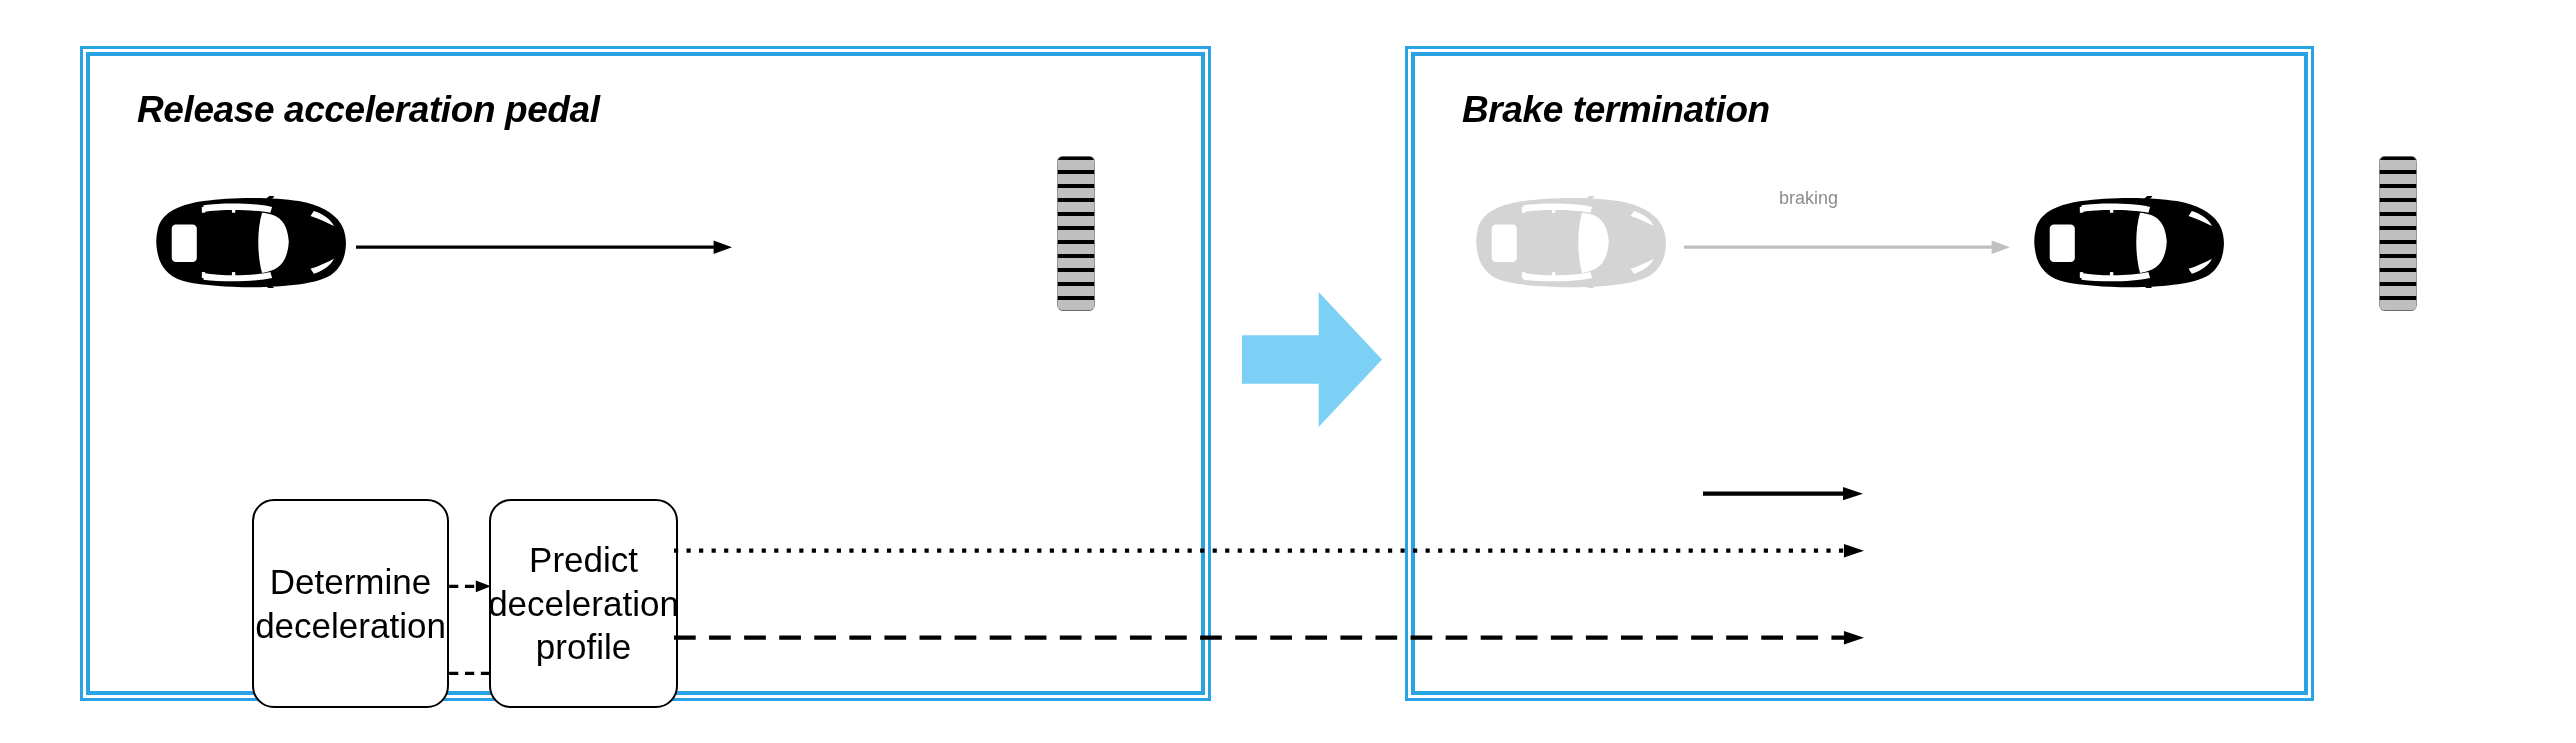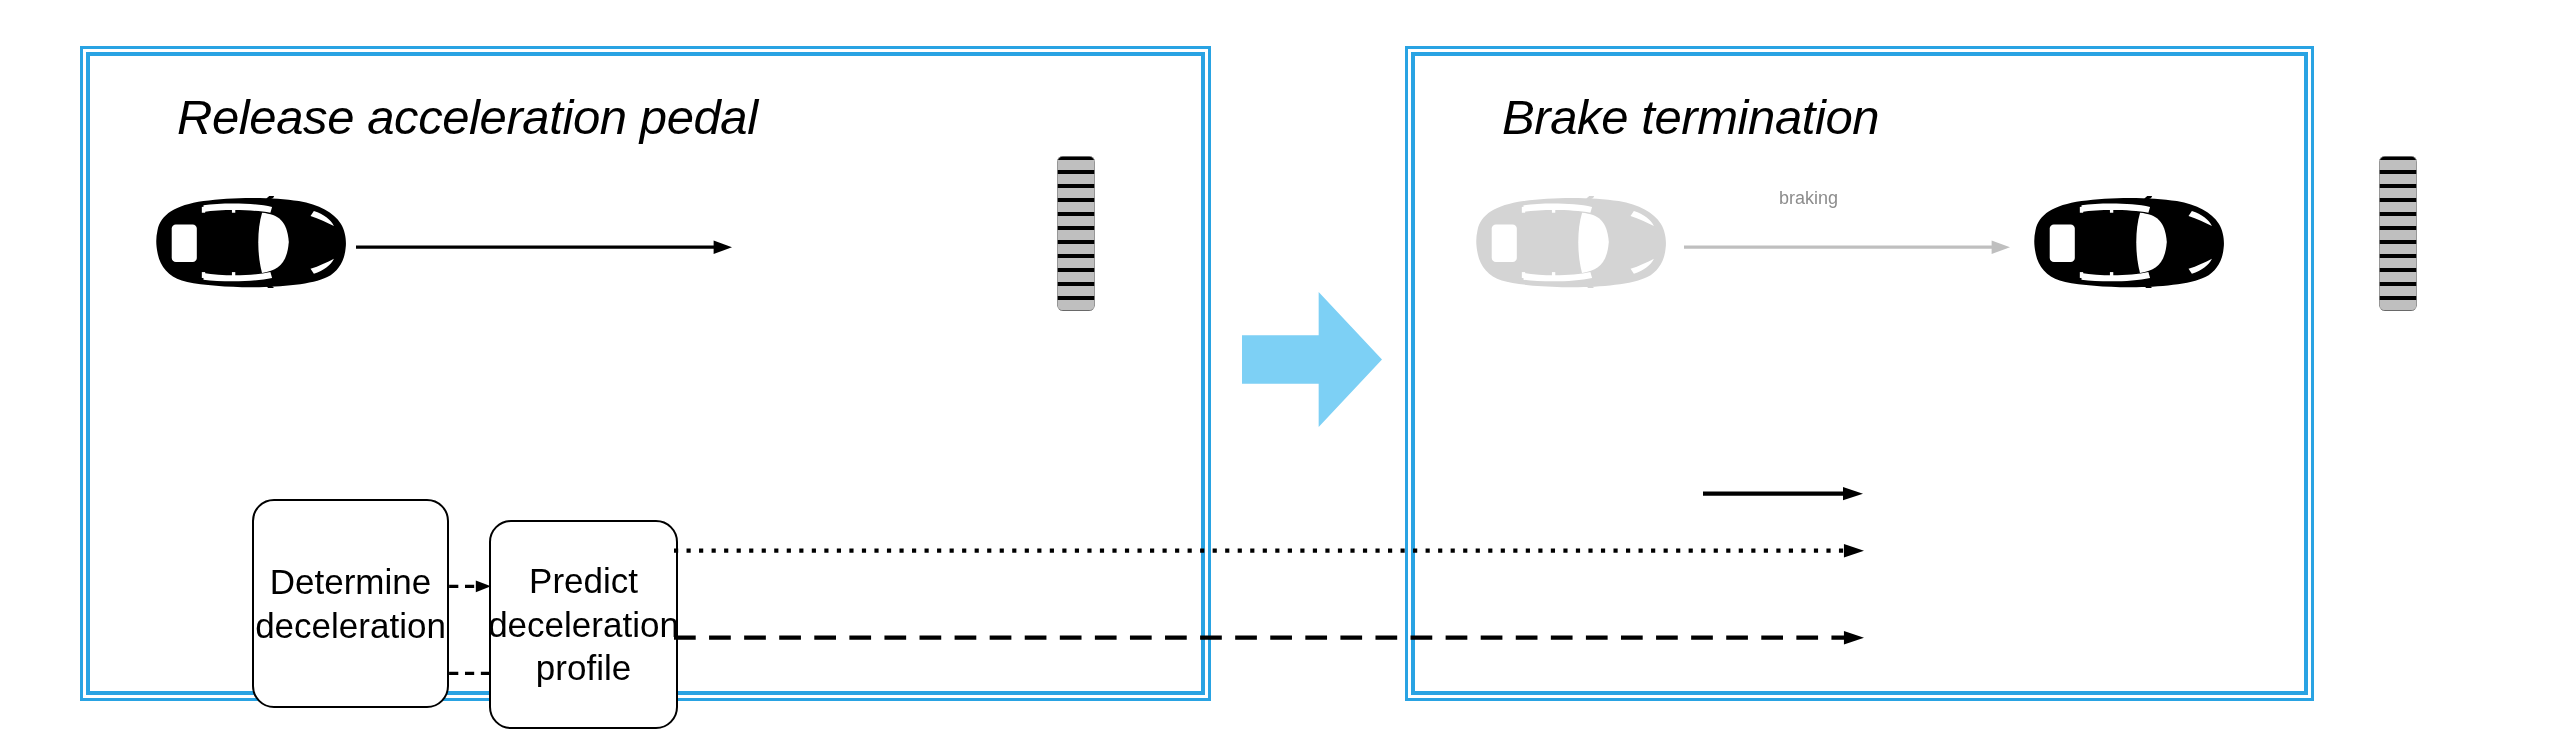--- a/index.html
+++ b/index.html
@@ -29,26 +29,25 @@
     outline: 3.3px solid #29A3E3;
     outline-offset: 3.3px;
     box-sizing: border-box;
   }
   #panel-left  { left: 86px; top: 52px; width: 1119px; height: 643px; }
   #panel-right { left: 1411px; top: 52px; width: 897px; height: 643px; }
 
   .panel-title {
     position: absolute;
     font-style: italic;
-    font-weight: normal;
-    font-size: 49px;
+    font-weight: bold;
+    font-size: 37px;
     color: #000000;
     white-space: nowrap;
     letter-spacing: -0.4px;
-    margin-left: 40px;
   }
   #title-left  { left: 47px; top: 33px; }
   #title-right { left: 47px; top: 33px; }
 
   
   .car {
     position: absolute;
     width: 194px;
     height: 92px;
   }
@@ -100,21 +99,21 @@
     align-items: center;
     justify-content: center;
     text-align: center;
     font-size: 35px;
     line-height: 1.24;
     color: #000000;
   }
   .pbox .txt { padding: 0 8.4px; }
 
   #box-determine { left: 162px;  top: 443px; width: 197px; height: 209px; }
-  #box-predict   { left: 399px;  top: 464px; width: 189px; height: 209px; justify-content: center; }
+  #box-predict   { left: 399px;  top: 443px; width: 189px; height: 209px; justify-content: center; }
 
   
   .conn { position: absolute; }
   .conn svg { display: block; overflow: visible; }
 
   .crossline { position: absolute; z-index: 5; }
   .crossline svg { display: block; overflow: visible; }
 </style>
 </head>
 <body>

